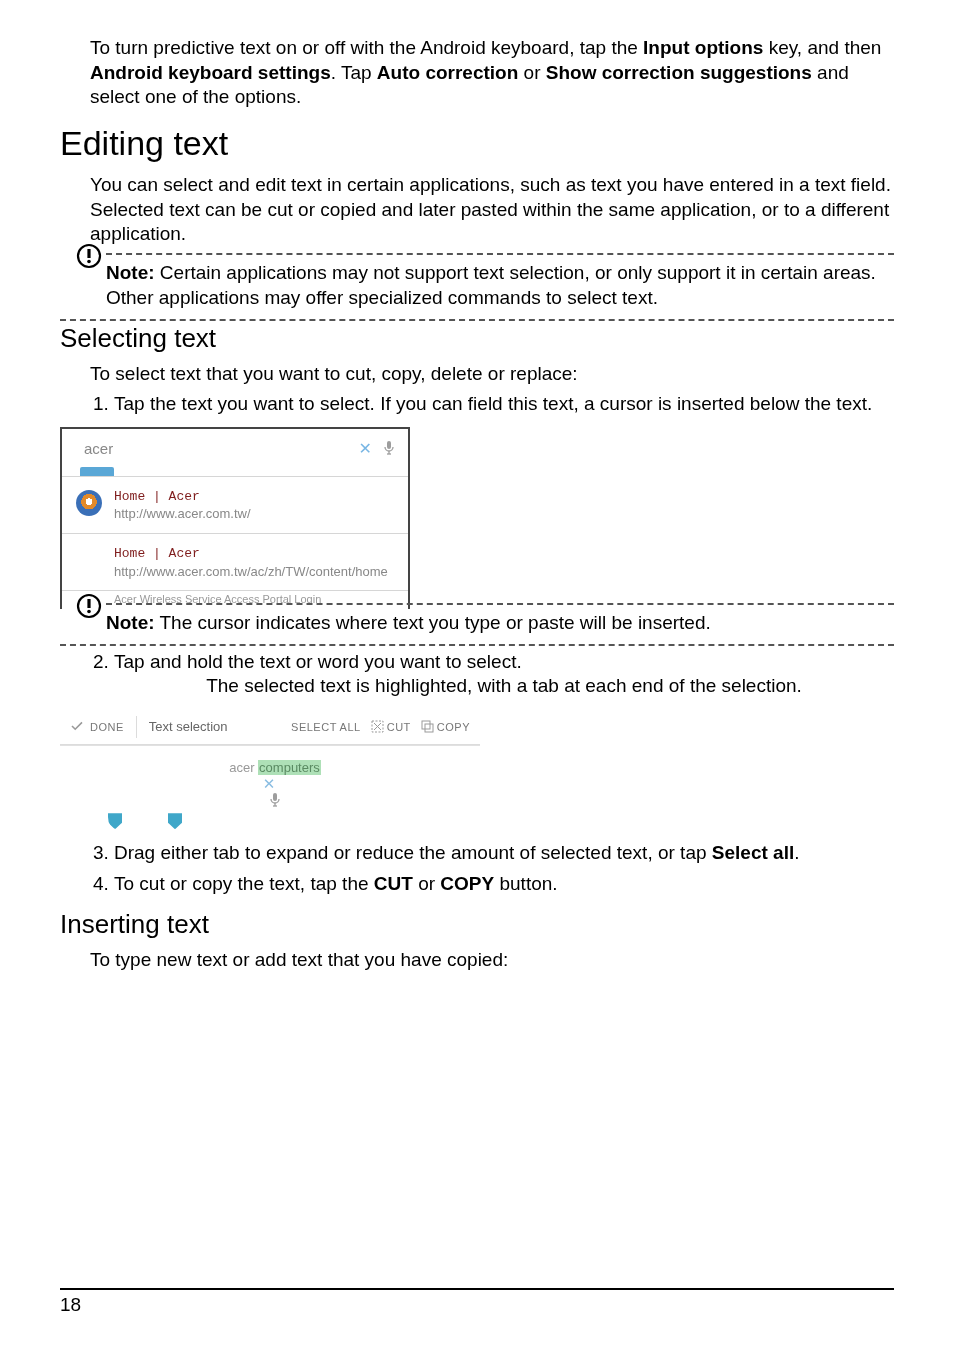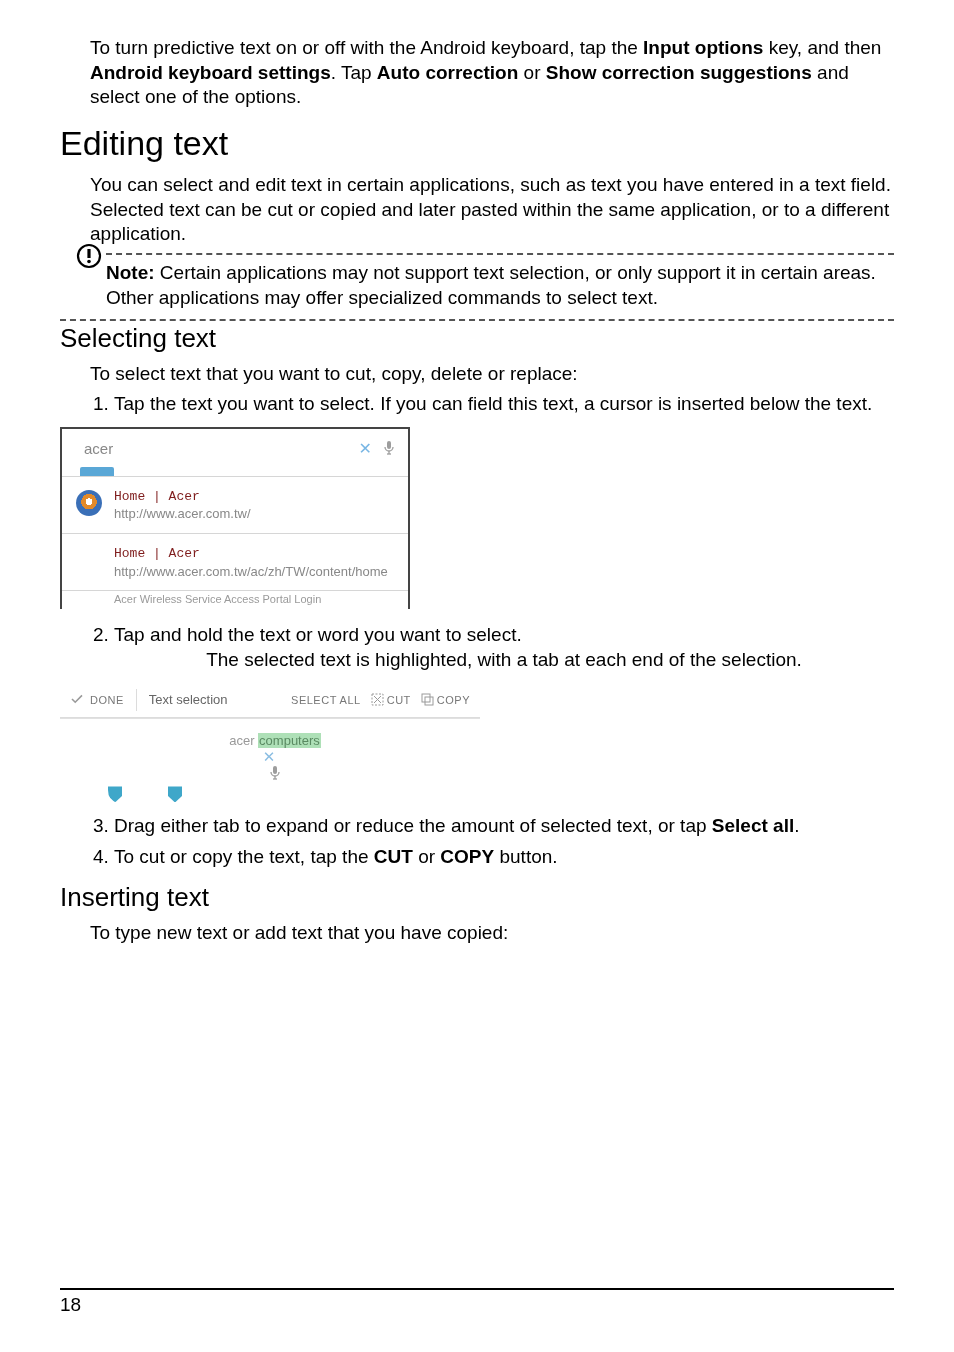--- a/index.html
+++ b/index.html
@@ -111,20 +111,34 @@
         <span class="ico2"></span>
         <span class="lbl">
           <span class="t">Home | Acer</span><br>
           <span>http://www.acer.com.tw/ac/zh/TW/content/home</span>
         </span>
       </div>
       <div class="partial">Acer Wireless Service Access Portal Login</div>
     </div>
   </div>
 
+  <div class="note-block" style="margin-top:2px;">
+    <div class="note-dash-top"></div>
+    <span class="note-icon">
+      <svg width="26" height="26" viewBox="0 0 26 26">
+          <circle cx="13" cy="13" r="11" fill="none" stroke="#000" stroke-width="2.2"></circle>
+          <rect x="11.4" y="6" width="3.2" height="9" fill="#000"></rect>
+          <circle cx="13" cy="18.5" r="1.8" fill="#000"></circle>
+        </svg>
+    </span>
+    <p class="note-text">
+      <span class="bold">Note:</span><span> The cursor indicates where text you type or paste will be inserted.</span>
+    </p>
+    <div class="note-dash-bot"></div>
+  </div>
 
   <ol class="steps" start="2" style="margin-top:14px;">
     <li>
       <span>Tap and hold the text or word you want to select.</span>
       <div class="cont">The selected text is highlighted, with a tab at each end of the selection.</div>
     </li>
   </ol>
 
   <div class="fig-wrap">
     <div class="fig2">

